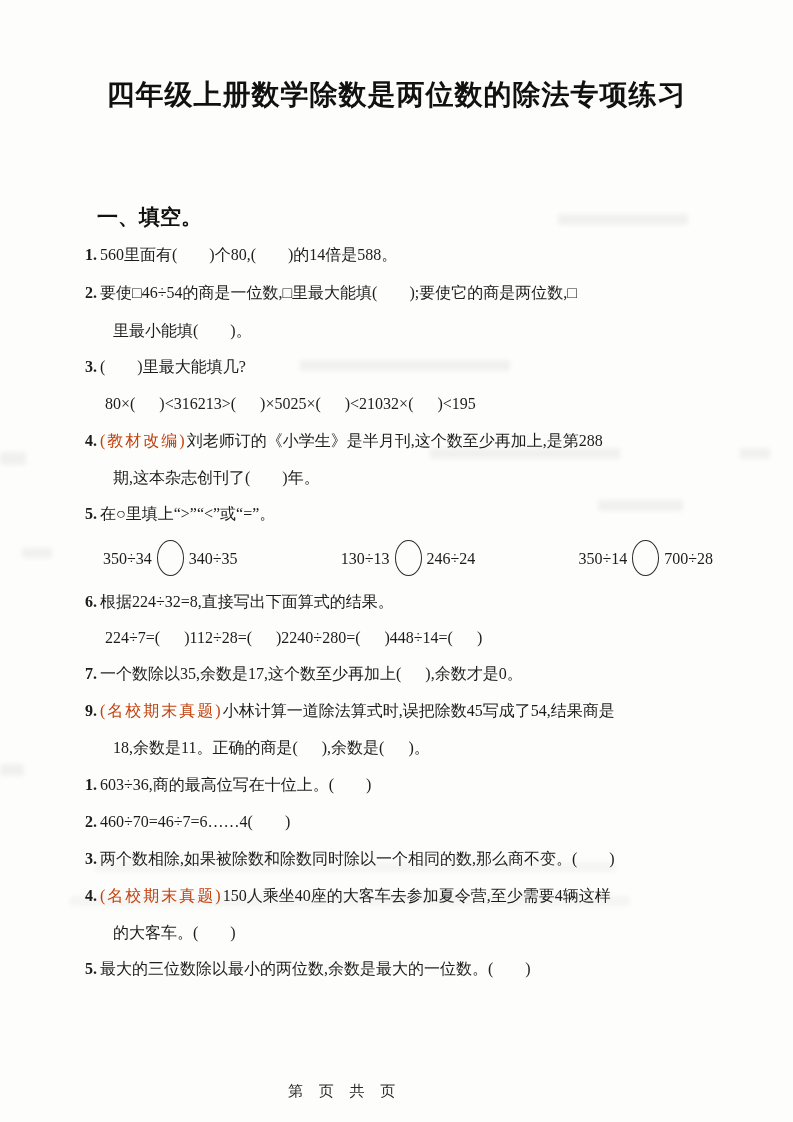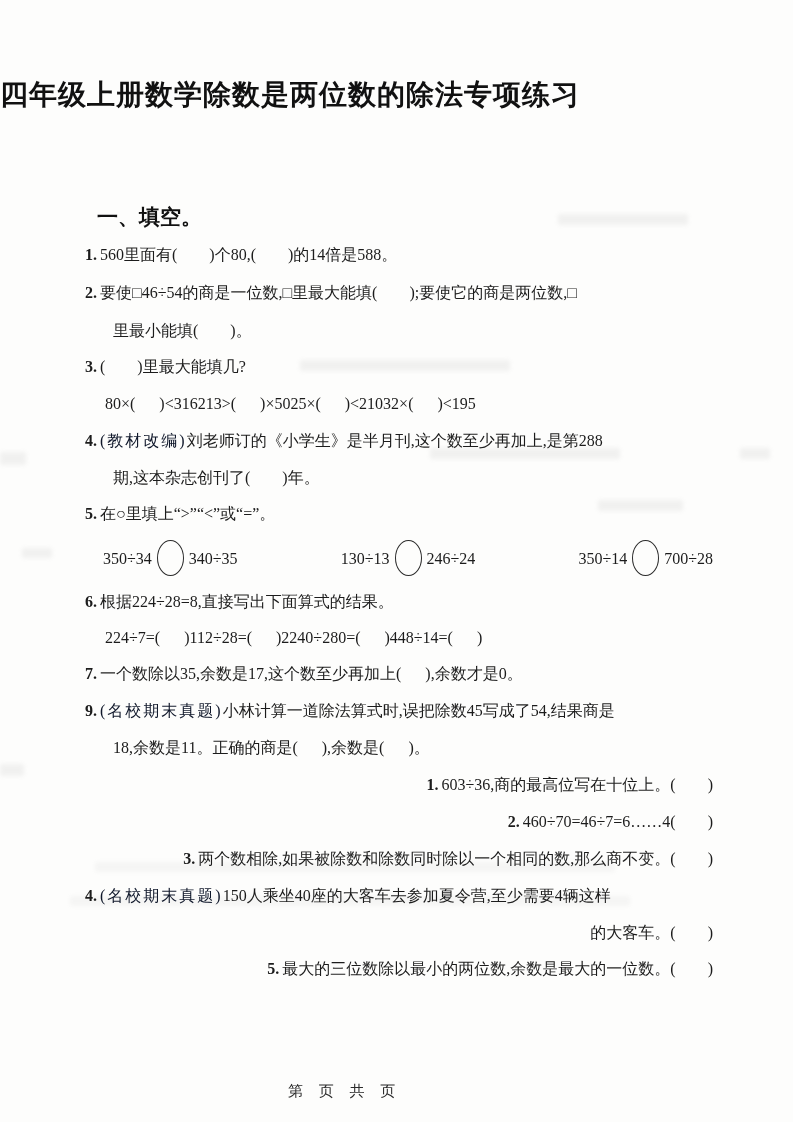--- a/index.html
+++ b/index.html
@@ -7,21 +7,21 @@
   body {
     position: relative;
     background: #fdfdfc;
     color: #1c1c1c;
     font-family: "Liberation Serif", "DejaVu Serif", serif;
     overflow: hidden;
   }
   .page-title {
     position: absolute;
     top: 76px; left: 0; width: 793px;
-    text-align: left;
+    text-align: center;
     font-family: "Liberation Sans", "DejaVu Sans", sans-serif;
     font-weight: bold;
     font-size: 28px;
     letter-spacing: 1px;
     color: #111;
   }
   .content {
     position: absolute;
     left: 57px; top: 198px;
     width: 656px;
@@ -36,29 +36,29 @@
   .section-heading {
     font-family: "Liberation Sans", "DejaVu Sans", sans-serif;
     font-weight: bold;
     font-size: 21px;
     color: #111;
     margin-left: 40px;
   }
   .item { padding-left: 28px; }
   .cont { padding-left: 56px; }
   .num { font-weight: bold; margin-right: 3px; }
-  .tag { color: #0f172a; letter-spacing: 2px; }
+  .tag { color: #c2410c; letter-spacing: 2px; }
   .eq-row {
     padding-left: 48px;
     display: flex;
     justify-content: flex-start;
   }
   .flex-row {
     display: flex;
-    justify-content: flex-end;
+    justify-content: flex-start;
   }
   .blank-right { white-space: pre; }
   .circle-row {
     height: 52px;
     padding-left: 46px;
     display: flex;
     align-items: center;
     justify-content: space-between;
     gap: 8px;
   }
@@ -123,21 +123,21 @@
   <div class="row item"><span class="num">4.</span><span class="tag">(教材改编)</span><span>刘老师订的《小学生》是半月刊,这个数至少再加上,是第288</span></div>
   <div class="row cont"><span>期,这本杂志创刊了(        )年。</span></div>
 
   <div class="row lh36 item"><span class="num">5.</span><span>在○里填上“&gt;”“&lt;”或“=”。</span></div>
   <div class="row circle-row">
     <span class="cmp-pair"><span>350÷34</span><span class="cmp-circle"></span><span>340÷35</span></span>
     <span class="cmp-pair"><span>130÷13</span><span class="cmp-circle"></span><span>246÷24</span></span>
     <span class="cmp-pair"><span>350÷14</span><span class="cmp-circle"></span><span>700÷28</span></span>
   </div>
 
-  <div class="row lh36 item"><span class="num">6.</span><span>根据224÷28=8,直接写出下面算式的结果。</span></div>
+  <div class="row lh36 item"><span class="num">6.</span><span>根据224÷32=8,直接写出下面算式的结果。</span></div>
   <div class="row lh36 eq-row">
     <span>224÷7=(      )</span>
     <span>112÷28=(      )</span>
     <span>2240÷280=(      )</span>
     <span>448÷14=(      )</span>
   </div>
 
   <div class="row lh36 item"><span class="num">7.</span><span>一个数除以35,余数是17,这个数至少再加上(      ),余数才是0。</span></div>
 
 

